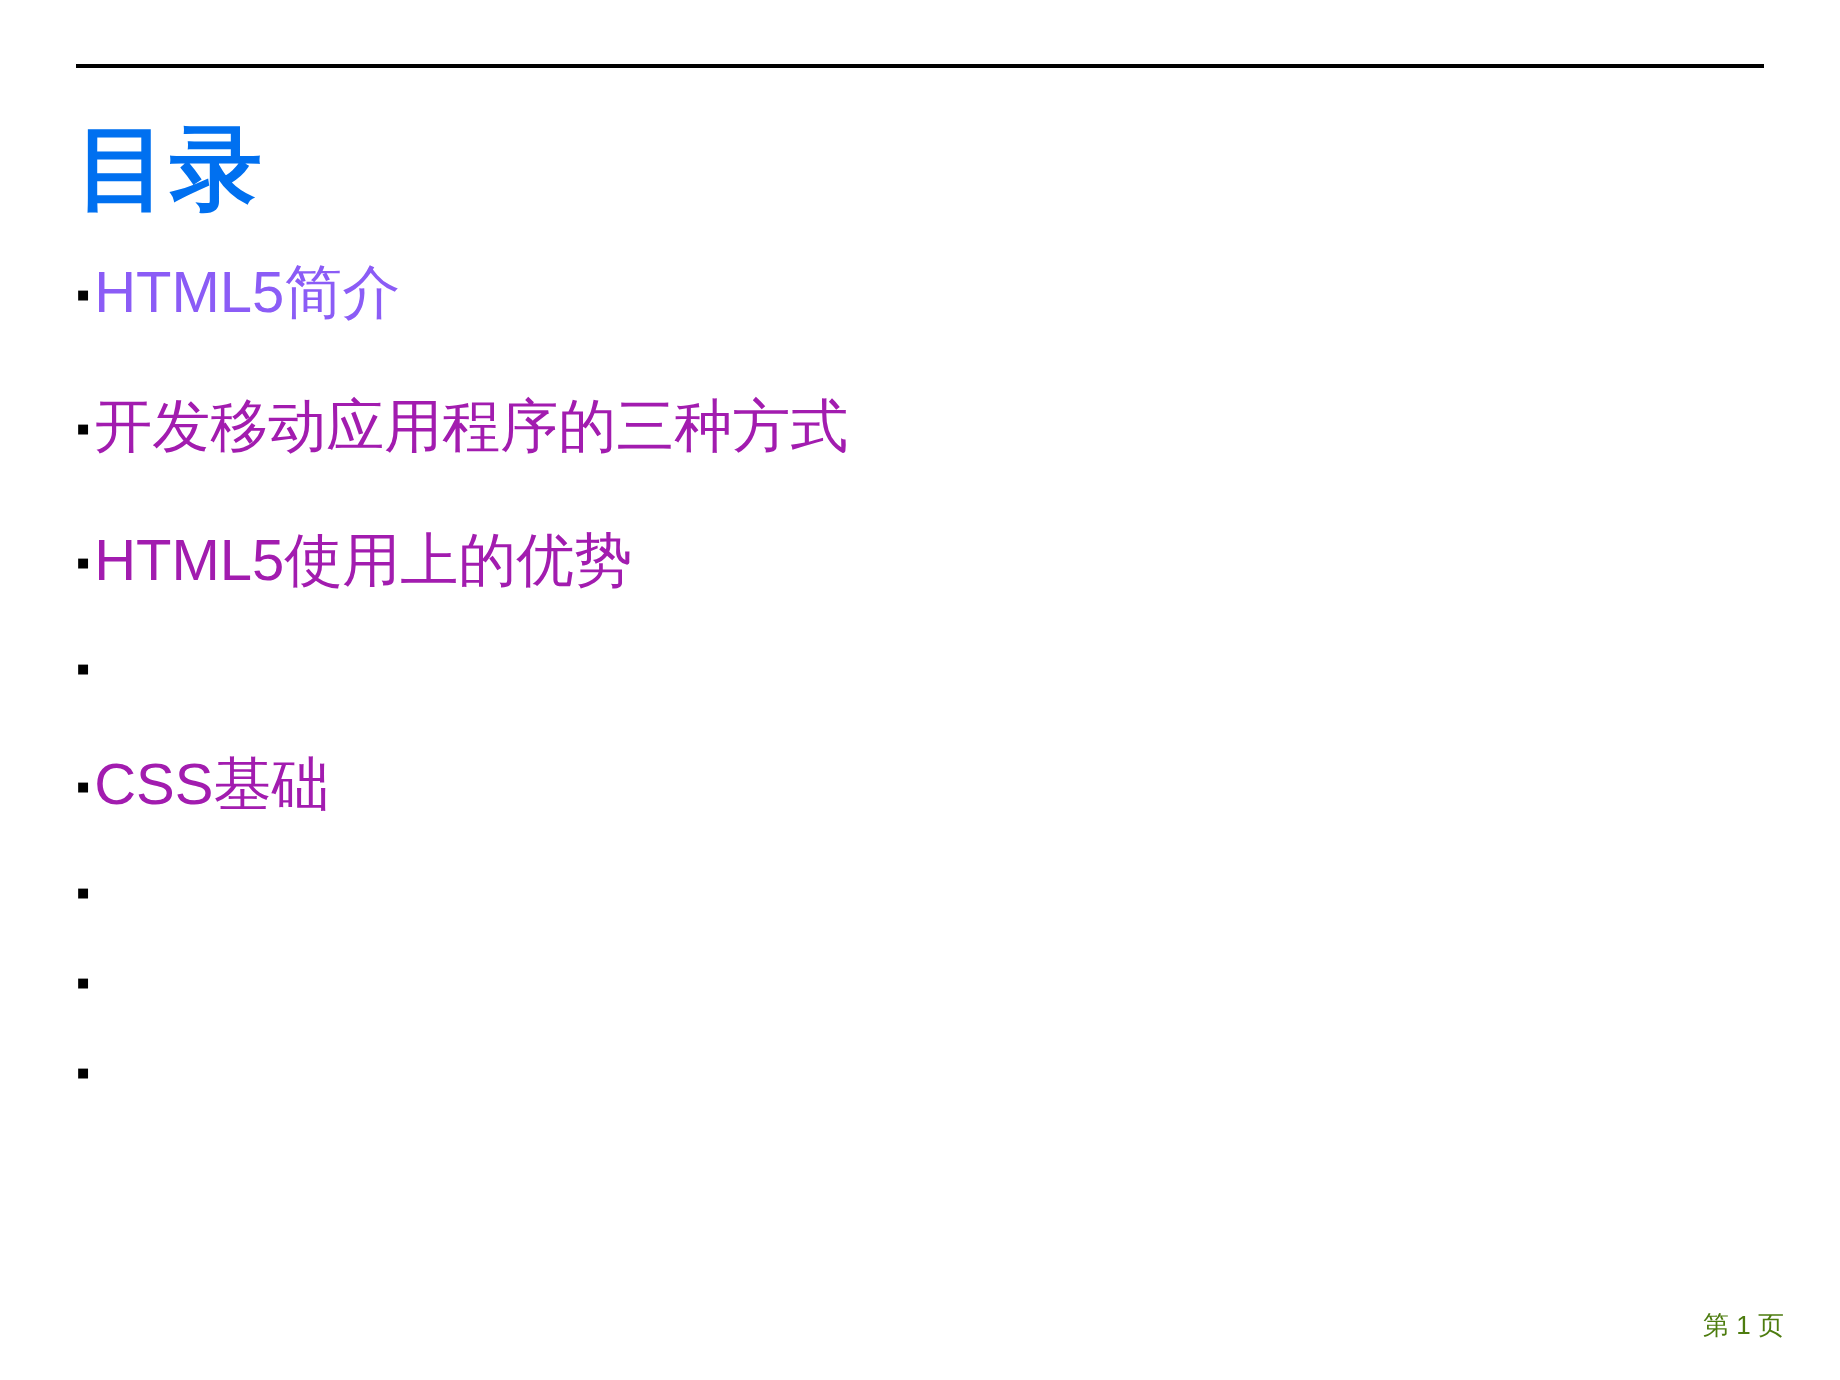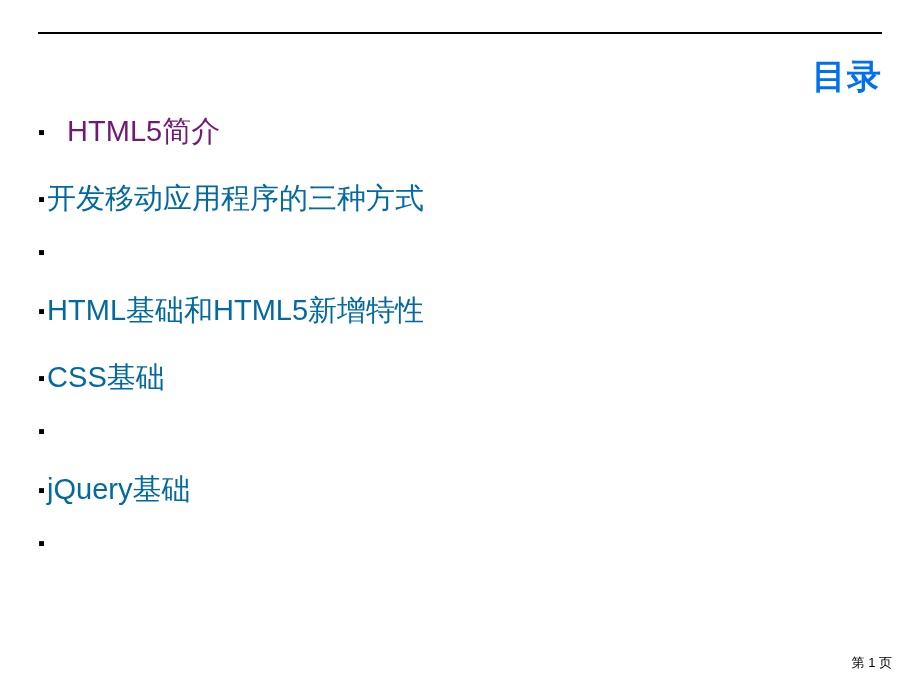--- a/index.html
+++ b/index.html
@@ -20,92 +20,89 @@
       height: 100%;
       padding: 32px 38px 0 38px;
     }
     .divider {
       border: none;
       border-top: 2px solid #000;
       margin-bottom: 20px;
     }
     .title {
       color: #0070f0;
-      font-size: 34px;
+      font-size: 46px;
       font-weight: 700;
       margin-bottom: 10px;
       letter-spacing: 1px;
-      text-align: right;
     }
     .toc-list {
       list-style: none;
     }
     .toc-item {
       font-size: 29px;
       line-height: 1.45;
       margin-bottom: 25px;
       color: #000;
       display: flex;
       align-items: baseline;
     }
     .toc-item.highlight .toc-text {
-      color: #701a75;
-      margin-left: 20px;
+      color: #8b5cf6;
     }
     .bullet {
       color: #000;
       font-size: 20px;
       margin-right: 2px;
       line-height: 1;
       position: relative;
       top: -2px;
     }
     .toc-text {
-      color: #0369a1;
+      color: #a21caf;
     }
     .page-footer {
       position: absolute;
       bottom: 18px;
       right: 28px;
       font-size: 13px;
-      color: #000000;
+      color: #4d7c0f;
     }
   </style>
 </head>
 <body>
 
 <div class="slide">
   <hr class="divider">
   <h1 class="title">目录</h1>
   <ul class="toc-list">
       <li class="toc-item highlight">
         <span class="bullet">▪</span>
         <span class="toc-text">HTML5简介</span>
       </li>
       <li class="toc-item">
         <span class="bullet">▪</span>
         <span class="toc-text">开发移动应用程序的三种方式</span>
       </li>
       <li class="toc-item">
         <span class="bullet">▪</span>
+        <span class="toc-text">HTML5使用上的优势</span>
       </li>
       <li class="toc-item">
         <span class="bullet">▪</span>
-        <span class="toc-text">HTML基础和HTML5新增特性</span>
       </li>
       <li class="toc-item">
         <span class="bullet">▪</span>
         <span class="toc-text">CSS基础</span>
       </li>
       <li class="toc-item">
         <span class="bullet">▪</span>
       </li>
       <li class="toc-item">
         <span class="bullet">▪</span>
-        <span class="toc-text">jQuery基础</span>
       </li>
       <li class="toc-item">
         <span class="bullet">▪</span>
       </li>
     </ul>
 </div>
 
 <div class="page-footer">第 1 页</div>
 
 </body></html>

